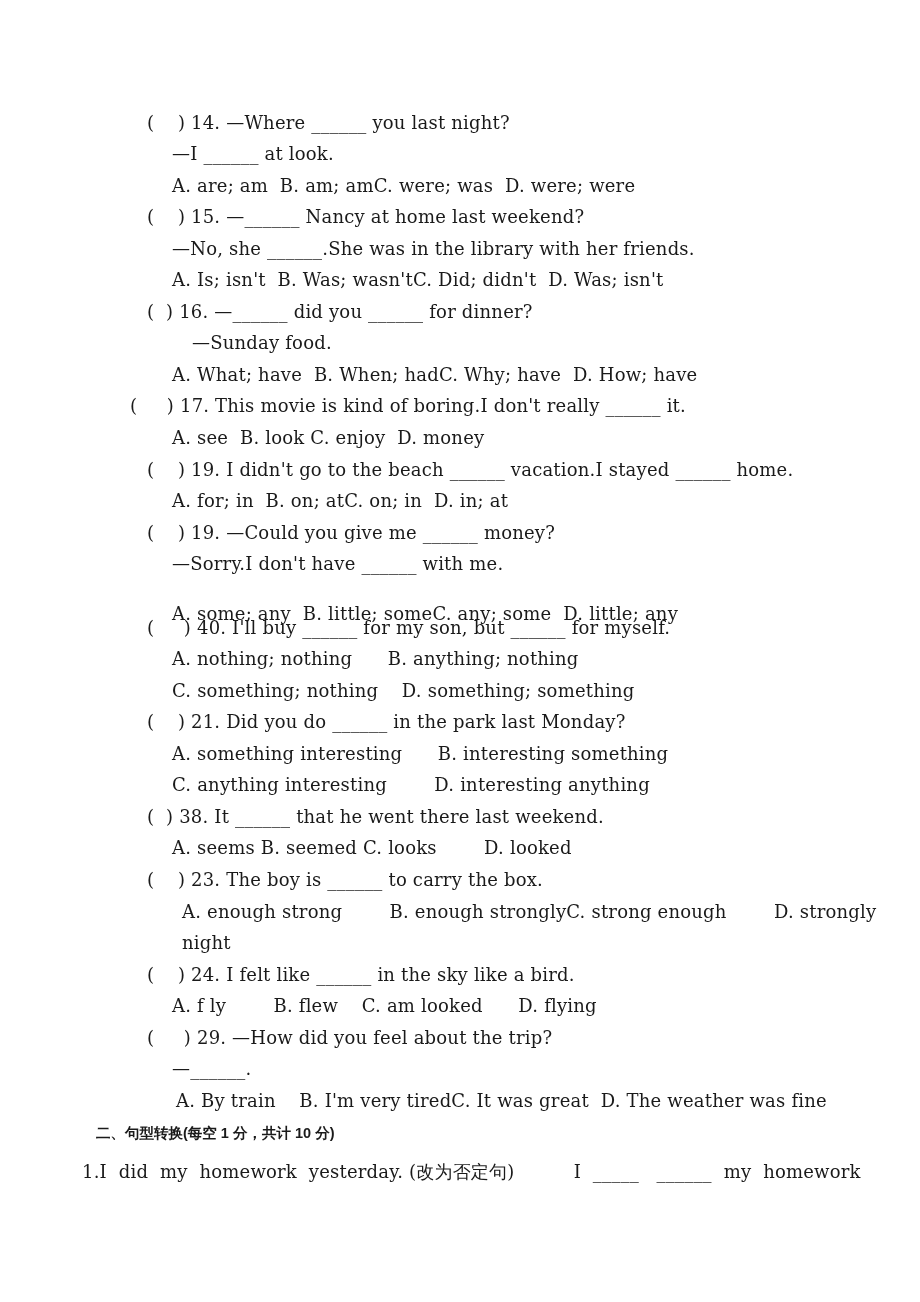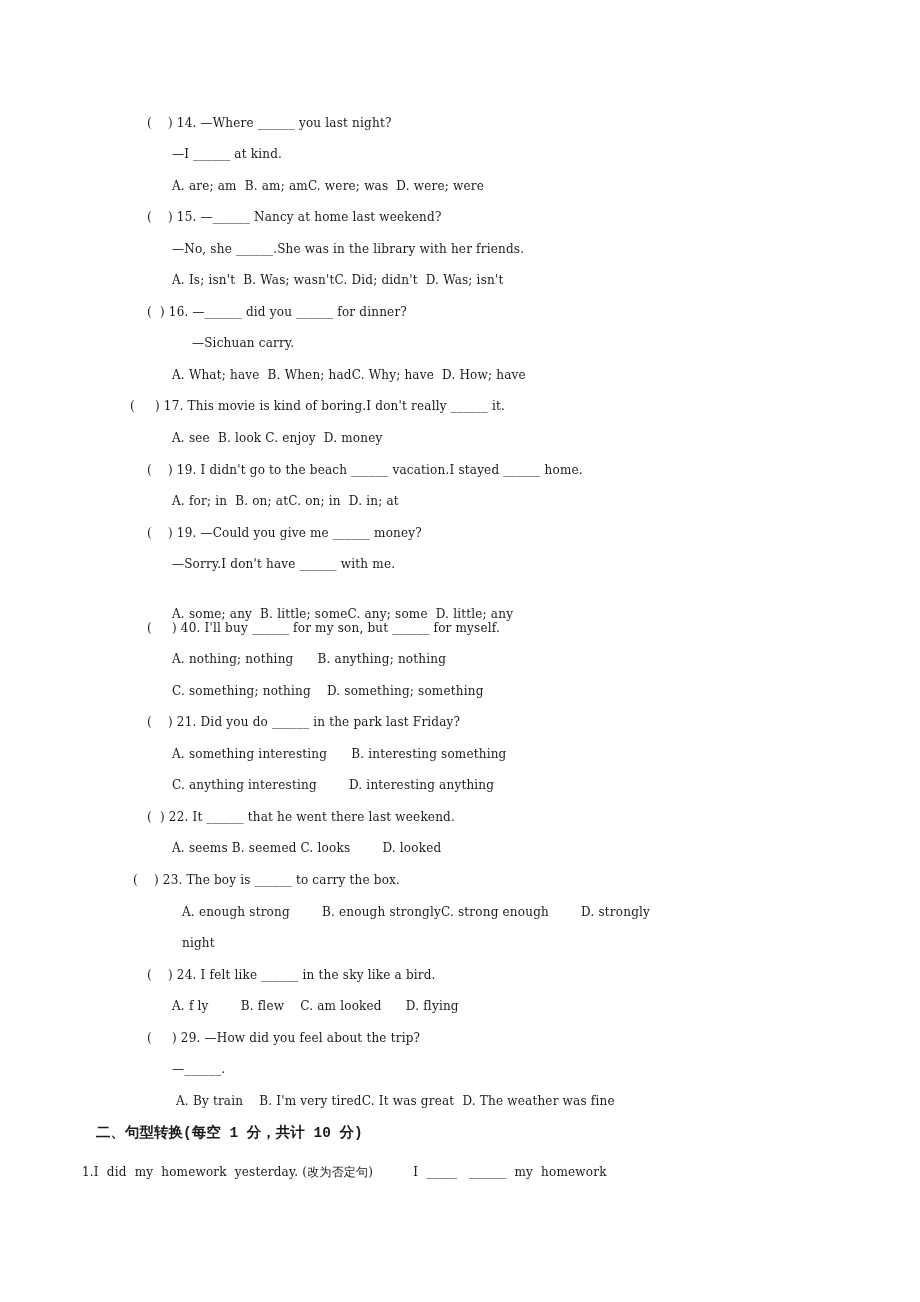--- a/index.html
+++ b/index.html
@@ -1,60 +1,60 @@
 <!DOCTYPE html>
 <html><head>
 <meta charset="utf-8">
 <style>
   html, body { margin: 0; padding: 0; background: #ffffff; }
   body { width: 920px; height: 1302px; position: relative; overflow: hidden;
          font-family: "DejaVu Serif", "Liberation Serif", serif; color: #1a1a1a; }
-  .line { position: absolute; font-size: 12px; line-height: 18px; white-space: pre; letter-spacing: 0.2px; }
+  .line { position: absolute; font-size: 18px; line-height: 18px; white-space: pre; letter-spacing: 0.2px; }
   .heading { position: absolute; font-size: 14.5px; line-height: 18px; white-space: pre;
-             font-family: Liberation Mono, monospace; font-weight: bold; }
+             font-family: Liberation Sans, sans-serif; font-weight: bold; }
 </style>
 </head>
 <body>
 
 <div>
 
   <div class="line" style="left:147px;top:114px">(    ) 14. —Where ______ you last night?</div>
-  <div class="line" style="left:172px;top:145px">—I ______ at kind.</div>
+  <div class="line" style="left:172px;top:145px">—I ______ at look.</div>
   <div class="line" style="left:172px;top:177px">A. are; am  B. am; amC. were; was  D. were; were</div>
 
   <div class="line" style="left:147px;top:208px">(    ) 15. —______ Nancy at home last weekend?</div>
   <div class="line" style="left:172px;top:240px">—No, she ______.She was in the library with her friends.</div>
   <div class="line" style="left:172px;top:271px">A. Is; isn't  B. Was; wasn'tC. Did; didn't  D. Was; isn't</div>
 
   <div class="line" style="left:147px;top:303px">(  ) 16. —______ did you ______ for dinner?</div>
-  <div class="line" style="left:192px;top:334px">—Sichuan carry.</div>
+  <div class="line" style="left:192px;top:334px">—Sunday food.</div>
   <div class="line" style="left:172px;top:366px">A. What; have  B. When; hadC. Why; have  D. How; have</div>
 
   <div class="line" style="left:130px;top:397px">(     ) 17. This movie is kind of boring.I don't really ______ it.</div>
   <div class="line" style="left:172px;top:429px">A. see  B. look C. enjoy  D. money</div>
 
   <div class="line" style="left:147px;top:461px">(    ) 19. I didn't go to the beach ______ vacation.I stayed ______ home.</div>
   <div class="line" style="left:172px;top:492px">A. for; in  B. on; atC. on; in  D. in; at</div>
 
   <div class="line" style="left:147px;top:524px">(    ) 19. —Could you give me ______ money?</div>
   <div class="line" style="left:172px;top:555px">—Sorry.I don't have ______ with me.</div>
   <div class="line" style="left:172px;top:605px">A. some; any  B. little; someC. any; some  D. little; any</div>
 
   <div class="line" style="left:147px;top:619px">(     ) 40. I'll buy ______ for my son, but ______ for myself.</div>
   <div class="line" style="left:172px;top:650px">A. nothing; nothing      B. anything; nothing</div>
   <div class="line" style="left:172px;top:682px">C. something; nothing    D. something; something</div>
 
-  <div class="line" style="left:147px;top:713px">(    ) 21. Did you do ______ in the park last Friday?</div>
+  <div class="line" style="left:147px;top:713px">(    ) 21. Did you do ______ in the park last Monday?</div>
   <div class="line" style="left:172px;top:745px">A. something interesting      B. interesting something</div>
   <div class="line" style="left:172px;top:776px">C. anything interesting        D. interesting anything</div>
 
-  <div class="line" style="left:147px;top:808px">(  ) 22. It ______ that he went there last weekend.</div>
+  <div class="line" style="left:147px;top:808px">(  ) 38. It ______ that he went there last weekend.</div>
   <div class="line" style="left:172px;top:839px">A. seems B. seemed C. looks        D. looked</div>
 
-  <div class="line" style="left:133px;top:871px">(    ) 23. The boy is ______ to carry the box.</div>
+  <div class="line" style="left:147px;top:871px">(    ) 23. The boy is ______ to carry the box.</div>
   <div class="line" style="left:182px;top:903px">A. enough strong        B. enough stronglyC. strong enough        D. strongly</div>
   <div class="line" style="left:182px;top:934px">night</div>
 
   <div class="line" style="left:147px;top:966px">(    ) 24. I felt like ______ in the sky like a bird.</div>
   <div class="line" style="left:172px;top:997px">A. f ly        B. flew    C. am looked      D. flying</div>
 
   <div class="line" style="left:147px;top:1029px">(     ) 29. —How did you feel about the trip?</div>
   <div class="line" style="left:172px;top:1060px">—______.</div>
   <div class="line" style="left:176px;top:1092px">A. By train    B. I'm very tiredC. It was great  D. The weather was fine</div>
 

